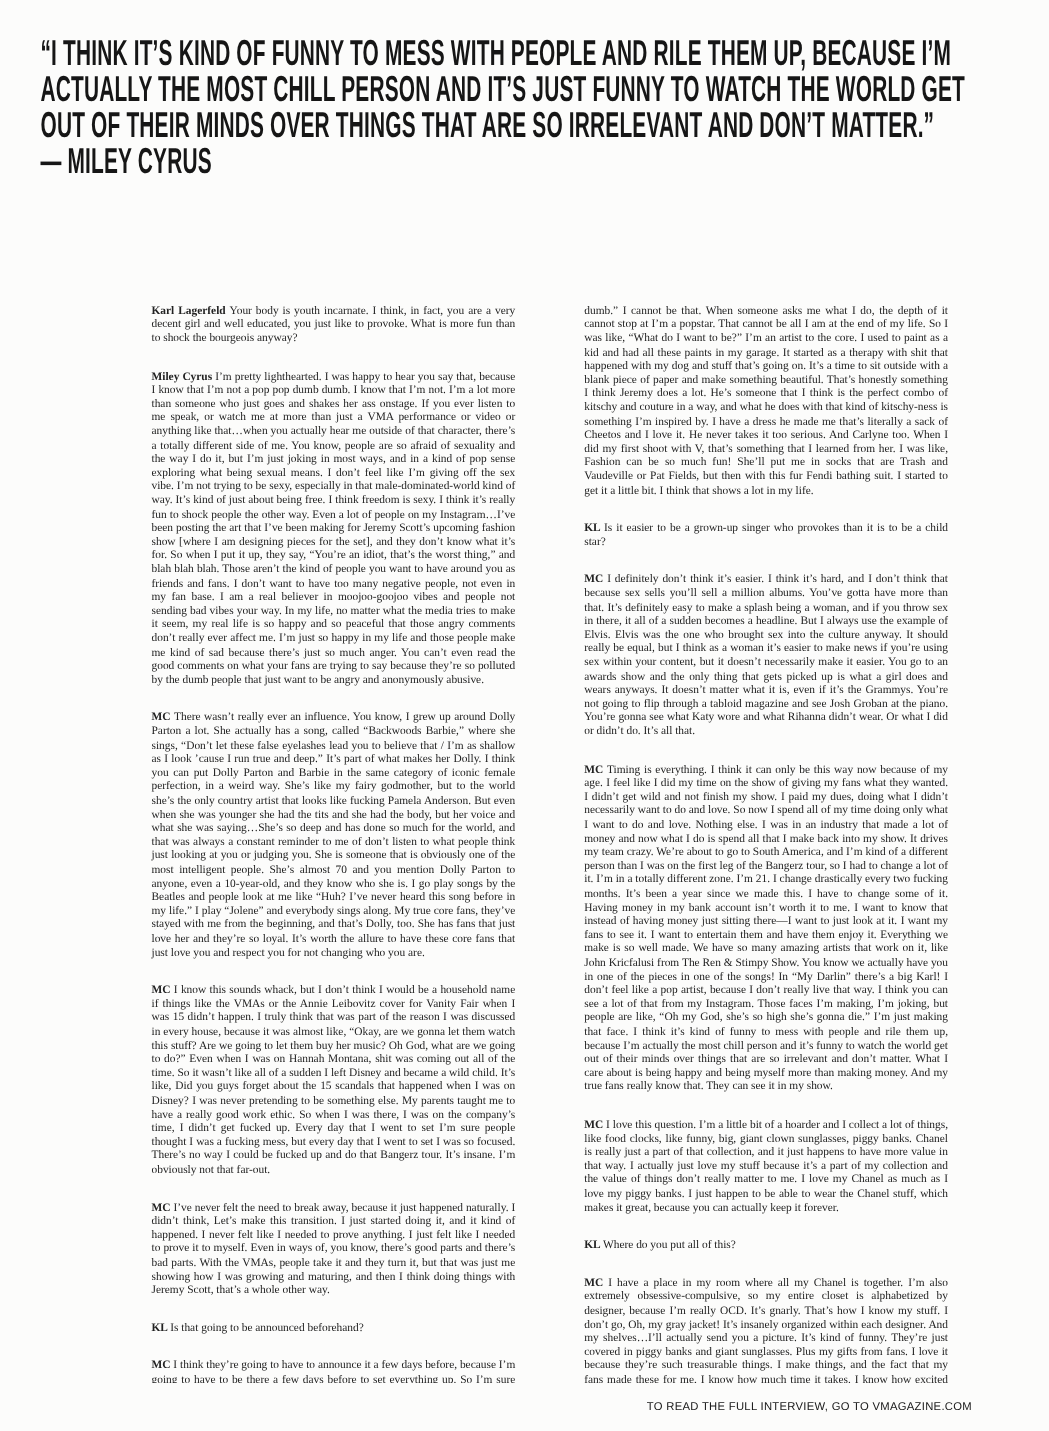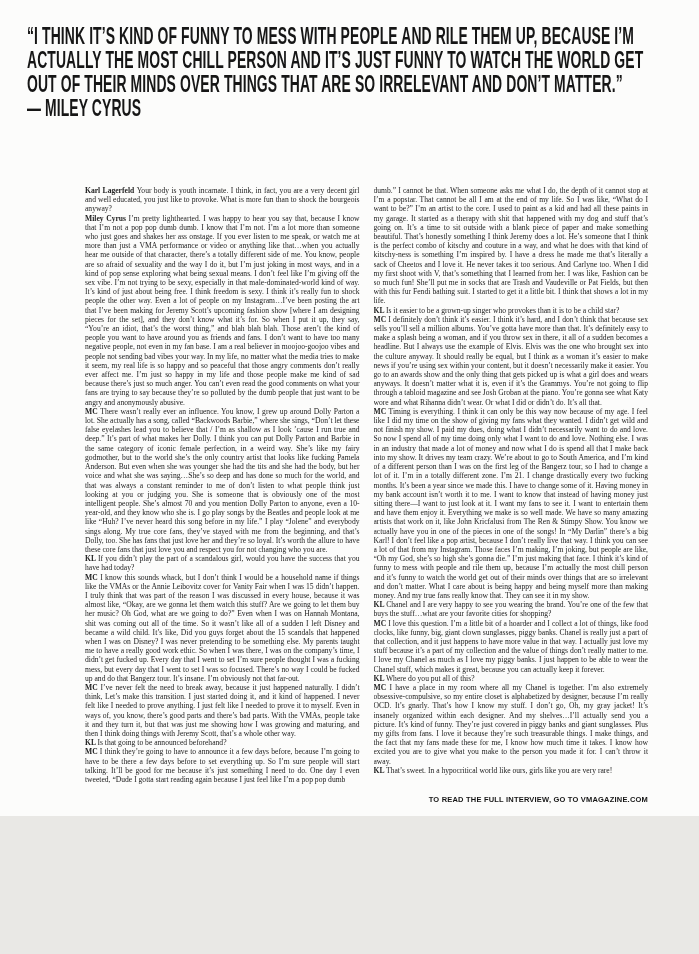--- a/index.html
+++ b/index.html
@@ -1,19 +1,19 @@
 <!DOCTYPE html>
 <html><head>
 <meta charset="utf-8">
 <style>
   * { margin:0; padding:0; box-sizing:border-box; }
   html, body { width:699px; height:954px; }
   body { background:#e9e8e5; font-family:"Liberation Serif", serif; }
   .page {
-    position:relative; width:699px; height:816px;
+    position:relative; width:699px; height:954px;
     background:#fcfcfb; color:#1b1b1b; overflow:hidden;
   }
   .pull-quote {
     position:absolute; top:24px; left:27px;
     font-family:"Liberation Sans", sans-serif;
     font-weight:bold; color:#161616;
     transform:scaleX(0.58); transform-origin:top left;
     white-space:nowrap;
   }
   .quote-line {
@@ -21,58 +21,56 @@
   }
   .article {
     position:absolute; top:186px; left:85px; width:563px; height:736px;
     display:flex; gap:14px;
   }
   .col {
     width:274.5px; height:736px; overflow:hidden;
     font-size:7.6px; line-height:9.2px;
     text-align:justify; color:#222;
   }
-  .para { margin:0; }
+  .para { margin:16px; }
   .para b { font-weight:bold; }
   .footer-note {
     position:absolute; right:51px; bottom:12px;
     font-family:"Liberation Sans", sans-serif;
-    font-weight:bold; font-size:7.5px; letter-spacing:0.2px;
+    font-weight:normal; font-size:7.5px; letter-spacing:0.2px;
     color:#161616; white-space:nowrap;text-align:center;
   }
 </style>
 </head>
 <body>
 
 <div class="page">
 
   <div class="pull-quote">
       <div class="quote-line">“I THINK IT’S KIND OF FUNNY TO MESS WITH PEOPLE AND RILE THEM UP, BECAUSE I’M</div>
       <div class="quote-line">ACTUALLY THE MOST CHILL PERSON AND IT’S JUST FUNNY TO WATCH THE WORLD GET</div>
       <div class="quote-line">OUT OF THEIR MINDS OVER THINGS THAT ARE SO IRRELEVANT AND DON’T MATTER.”</div>
       <div class="quote-line">— MILEY CYRUS</div>
     </div>
 
   <div class="article">
     <div class="col">
         <p class="para"><b>Karl Lagerfeld </b>Your body is youth incarnate. I think, in fact, you are a very decent girl and well educated, you just like to provoke. What is more fun than to shock the bourgeois anyway?</p>
         <p class="para"><b>Miley Cyrus </b>I’m pretty lighthearted. I was happy to hear you say that, because I know that I’m not a pop pop dumb dumb. I know that I’m not. I’m a lot more than someone who just goes and shakes her ass onstage. If you ever listen to me speak, or watch me at more than just a VMA performance or video or anything like that…when you actually hear me outside of that character, there’s a totally different side of me. You know, people are so afraid of sexuality and the way I do it, but I’m just joking in most ways, and in a kind of pop sense exploring what being sexual means. I don’t feel like I’m giving off the sex vibe. I’m not trying to be sexy, especially in that male-dominated-world kind of way. It’s kind of just about being free. I think freedom is sexy. I think it’s really fun to shock people the other way. Even a lot of people on my Instagram…I’ve been posting the art that I’ve been making for Jeremy Scott’s upcoming fashion show [where I am designing pieces for the set], and they don’t know what it’s for. So when I put it up, they say, “You’re an idiot, that’s the worst thing,” and blah blah blah. Those aren’t the kind of people you want to have around you as friends and fans. I don’t want to have too many negative people, not even in my fan base. I am a real believer in moojoo-goojoo vibes and people not sending bad vibes your way. In my life, no matter what the media tries to make it seem, my real life is so happy and so peaceful that those angry comments don’t really ever affect me. I’m just so happy in my life and those people make me kind of sad because there’s just so much anger. You can’t even read the good comments on what your fans are trying to say because they’re so polluted by the dumb people that just want to be angry and anonymously abusive.</p>
         <p class="para"><b>MC </b>There wasn’t really ever an influence. You know, I grew up around Dolly Parton a lot. She actually has a song, called “Backwoods Barbie,” where she sings, “Don’t let these false eyelashes lead you to believe that / I’m as shallow as I look ’cause I run true and deep.” It’s part of what makes her Dolly. I think you can put Dolly Parton and Barbie in the same category of iconic female perfection, in a weird way. She’s like my fairy godmother, but to the world she’s the only country artist that looks like fucking Pamela Anderson. But even when she was younger she had the tits and she had the body, but her voice and what she was saying…She’s so deep and has done so much for the world, and that was always a constant reminder to me of don’t listen to what people think just looking at you or judging you. She is someone that is obviously one of the most intelligent people. She’s almost 70 and you mention Dolly Parton to anyone, even a 10-year-old, and they know who she is. I go play songs by the Beatles and people look at me like “Huh? I’ve never heard this song before in my life.” I play “Jolene” and everybody sings along. My true core fans, they’ve stayed with me from the beginning, and that’s Dolly, too. She has fans that just love her and they’re so loyal. It’s worth the allure to have these core fans that just love you and respect you for not changing who you are.</p>
-        <p class="para"><b>KL </b>If you didn’t play the part of a scandalous girl, would you have the success that you have had today?</p>
         <p class="para"><b>MC </b>I know this sounds whack, but I don’t think I would be a household name if things like the VMAs or the Annie Leibovitz cover for Vanity Fair when I was 15 didn’t happen. I truly think that was part of the reason I was discussed in every house, because it was almost like, “Okay, are we gonna let them watch this stuff? Are we going to let them buy her music? Oh God, what are we going to do?” Even when I was on Hannah Montana, shit was coming out all of the time. So it wasn’t like all of a sudden I left Disney and became a wild child. It’s like, Did you guys forget about the 15 scandals that happened when I was on Disney? I was never pretending to be something else. My parents taught me to have a really good work ethic. So when I was there, I was on the company’s time, I didn’t get fucked up. Every day that I went to set I’m sure people thought I was a fucking mess, but every day that I went to set I was so focused. There’s no way I could be fucked up and do that Bangerz tour. It’s insane. I’m obviously not that far-out.</p>
         <p class="para"><b>MC </b>I’ve never felt the need to break away, because it just happened naturally. I didn’t think, Let’s make this transition. I just started doing it, and it kind of happened. I never felt like I needed to prove anything. I just felt like I needed to prove it to myself. Even in ways of, you know, there’s good parts and there’s bad parts. With the VMAs, people take it and they turn it, but that was just me showing how I was growing and maturing, and then I think doing things with Jeremy Scott, that’s a whole other way.</p>
         <p class="para"><b>KL </b>Is that going to be announced beforehand?</p>
         <p class="para"><b>MC </b>I think they’re going to have to announce it a few days before, because I’m going to have to be there a few days before to set everything up. So I’m sure people will start talking. It’ll be good for me because it’s just something I need to do. One day I even tweeted, “Dude I gotta start reading again because I just feel like I’m a pop pop dumb</p>
       </div>
     <div class="col">
         <p class="para">dumb.” I cannot be that. When someone asks me what I do, the depth of it cannot stop at I’m a popstar. That cannot be all I am at the end of my life. So I was like, “What do I want to be?” I’m an artist to the core. I used to paint as a kid and had all these paints in my garage. It started as a therapy with shit that happened with my dog and stuff that’s going on. It’s a time to sit outside with a blank piece of paper and make something beautiful. That’s honestly something I think Jeremy does a lot. He’s someone that I think is the perfect combo of kitschy and couture in a way, and what he does with that kind of kitschy-ness is something I’m inspired by. I have a dress he made me that’s literally a sack of Cheetos and I love it. He never takes it too serious. And Carlyne too. When I did my first shoot with V, that’s something that I learned from her. I was like, Fashion can be so much fun! She’ll put me in socks that are Trash and Vaudeville or Pat Fields, but then with this fur Fendi bathing suit. I started to get it a little bit. I think that shows a lot in my life.</p>
         <p class="para"><b>KL </b>Is it easier to be a grown-up singer who provokes than it is to be a child star?</p>
         <p class="para"><b>MC </b>I definitely don’t think it’s easier. I think it’s hard, and I don’t think that because sex sells you’ll sell a million albums. You’ve gotta have more than that. It’s definitely easy to make a splash being a woman, and if you throw sex in there, it all of a sudden becomes a headline. But I always use the example of Elvis. Elvis was the one who brought sex into the culture anyway. It should really be equal, but I think as a woman it’s easier to make news if you’re using sex within your content, but it doesn’t necessarily make it easier. You go to an awards show and the only thing that gets picked up is what a girl does and wears anyways. It doesn’t matter what it is, even if it’s the Grammys. You’re not going to flip through a tabloid magazine and see Josh Groban at the piano. You’re gonna see what Katy wore and what Rihanna didn’t wear. Or what I did or didn’t do. It’s all that.</p>
         <p class="para"><b>MC </b>Timing is everything. I think it can only be this way now because of my age. I feel like I did my time on the show of giving my fans what they wanted. I didn’t get wild and not finish my show. I paid my dues, doing what I didn’t necessarily want to do and love. So now I spend all of my time doing only what I want to do and love. Nothing else. I was in an industry that made a lot of money and now what I do is spend all that I make back into my show. It drives my team crazy. We’re about to go to South America, and I’m kind of a different person than I was on the first leg of the Bangerz tour, so I had to change a lot of it. I’m in a totally different zone. I’m 21. I change drastically every two fucking months. It’s been a year since we made this. I have to change some of it. Having money in my bank account isn’t worth it to me. I want to know that instead of having money just sitting there—I want to just look at it. I want my fans to see it. I want to entertain them and have them enjoy it. Everything we make is so well made. We have so many amazing artists that work on it, like John Kricfalusi from The Ren &amp; Stimpy Show. You know we actually have you in one of the pieces in one of the songs! In “My Darlin” there’s a big Karl! I don’t feel like a pop artist, because I don’t really live that way. I think you can see a lot of that from my Instagram. Those faces I’m making, I’m joking, but people are like, “Oh my God, she’s so high she’s gonna die.” I’m just making that face. I think it’s kind of funny to mess with people and rile them up, because I’m actually the most chill person and it’s funny to watch the world get out of their minds over things that are so irrelevant and don’t matter. What I care about is being happy and being myself more than making money. And my true fans really know that. They can see it in my show.</p>
-        <p class="para"><b>KL </b>Chanel and I are very happy to see you wearing the brand. You’re one of the few that buys the stuff…what are your favorite cities for shopping?</p>
         <p class="para"><b>MC </b>I love this question. I’m a little bit of a hoarder and I collect a lot of things, like food clocks, like funny, big, giant clown sunglasses, piggy banks. Chanel is really just a part of that collection, and it just happens to have more value in that way. I actually just love my stuff because it’s a part of my collection and the value of things don’t really matter to me. I love my Chanel as much as I love my piggy banks. I just happen to be able to wear the Chanel stuff, which makes it great, because you can actually keep it forever.</p>
         <p class="para"><b>KL </b>Where do you put all of this?</p>
         <p class="para"><b>MC </b>I have a place in my room where all my Chanel is together. I’m also extremely obsessive-compulsive, so my entire closet is alphabetized by designer, because I’m really OCD. It’s gnarly. That’s how I know my stuff. I don’t go, Oh, my gray jacket! It’s insanely organized within each designer. And my shelves…I’ll actually send you a picture. It’s kind of funny. They’re just covered in piggy banks and giant sunglasses. Plus my gifts from fans. I love it because they’re such treasurable things. I make things, and the fact that my fans made these for me, I know how much time it takes. I know how excited you are to give what you make to the person you made it for. I can’t throw it away.</p>
         <p class="para"><b>KL </b>That’s sweet. In a hypocritical world like ours, girls like you are very rare!</p>
       </div>
   </div>
 
   <div class="footer-note">TO READ THE FULL INTERVIEW, GO TO VMAGAZINE.COM</div>
 
 </div>

